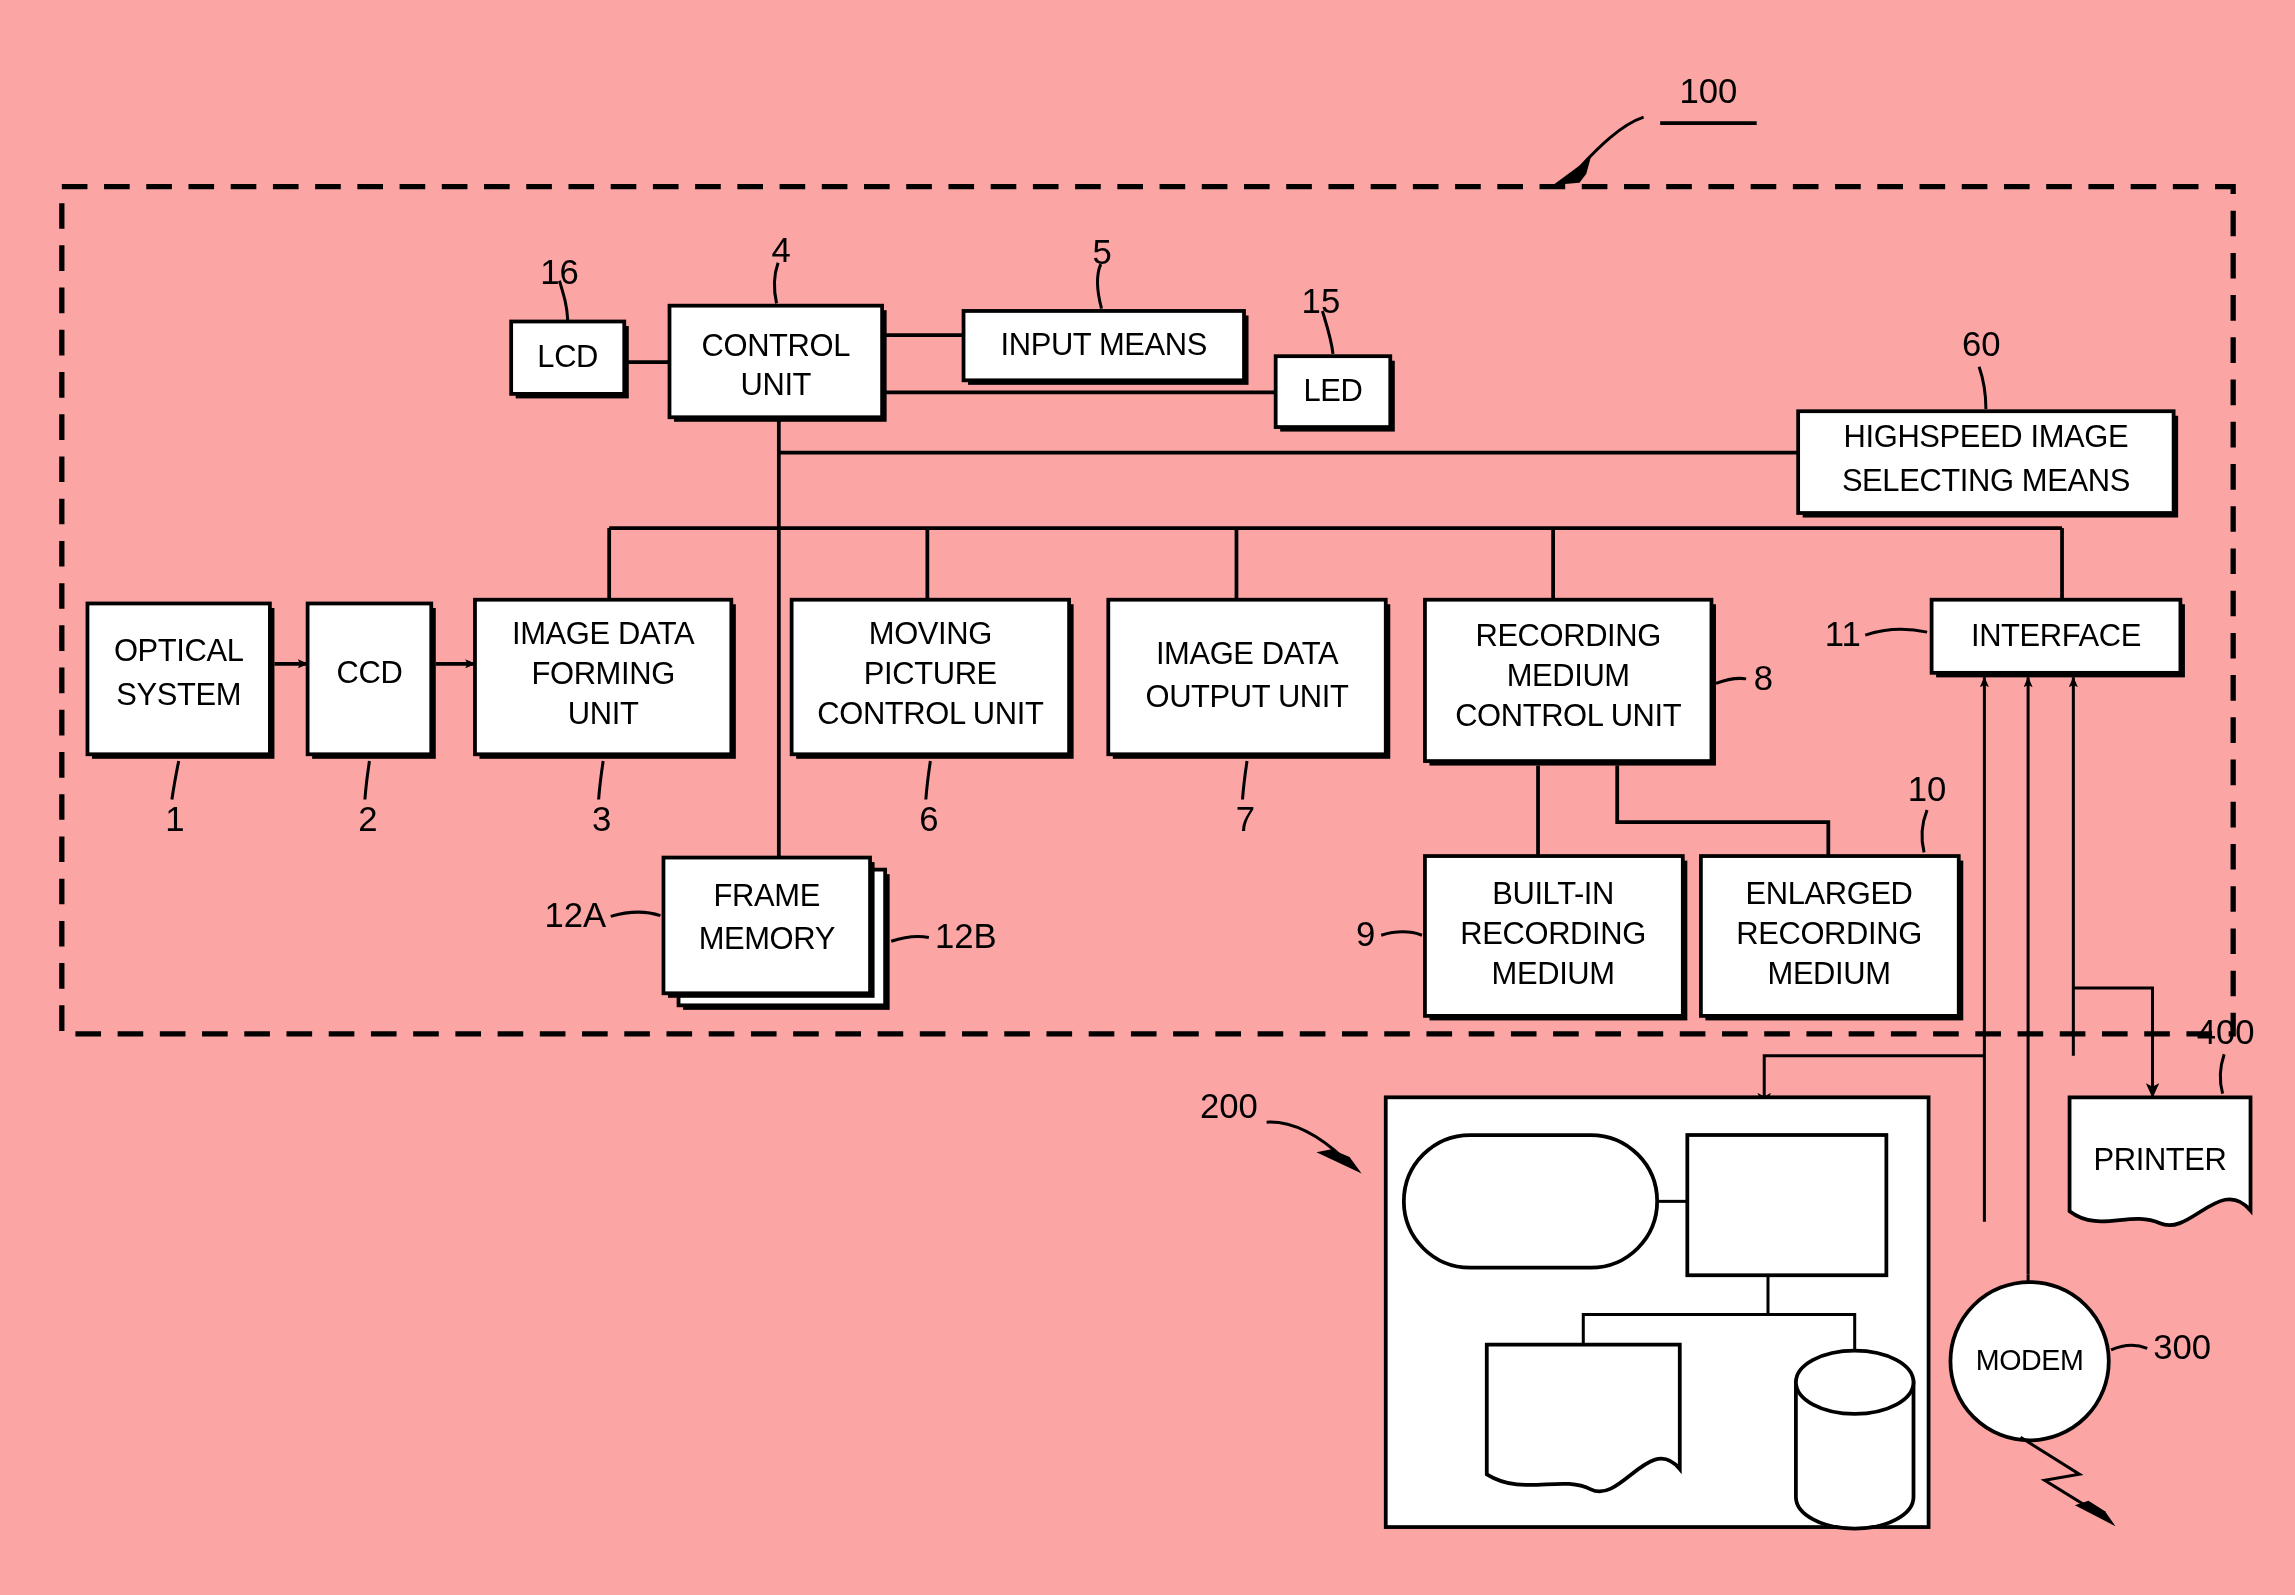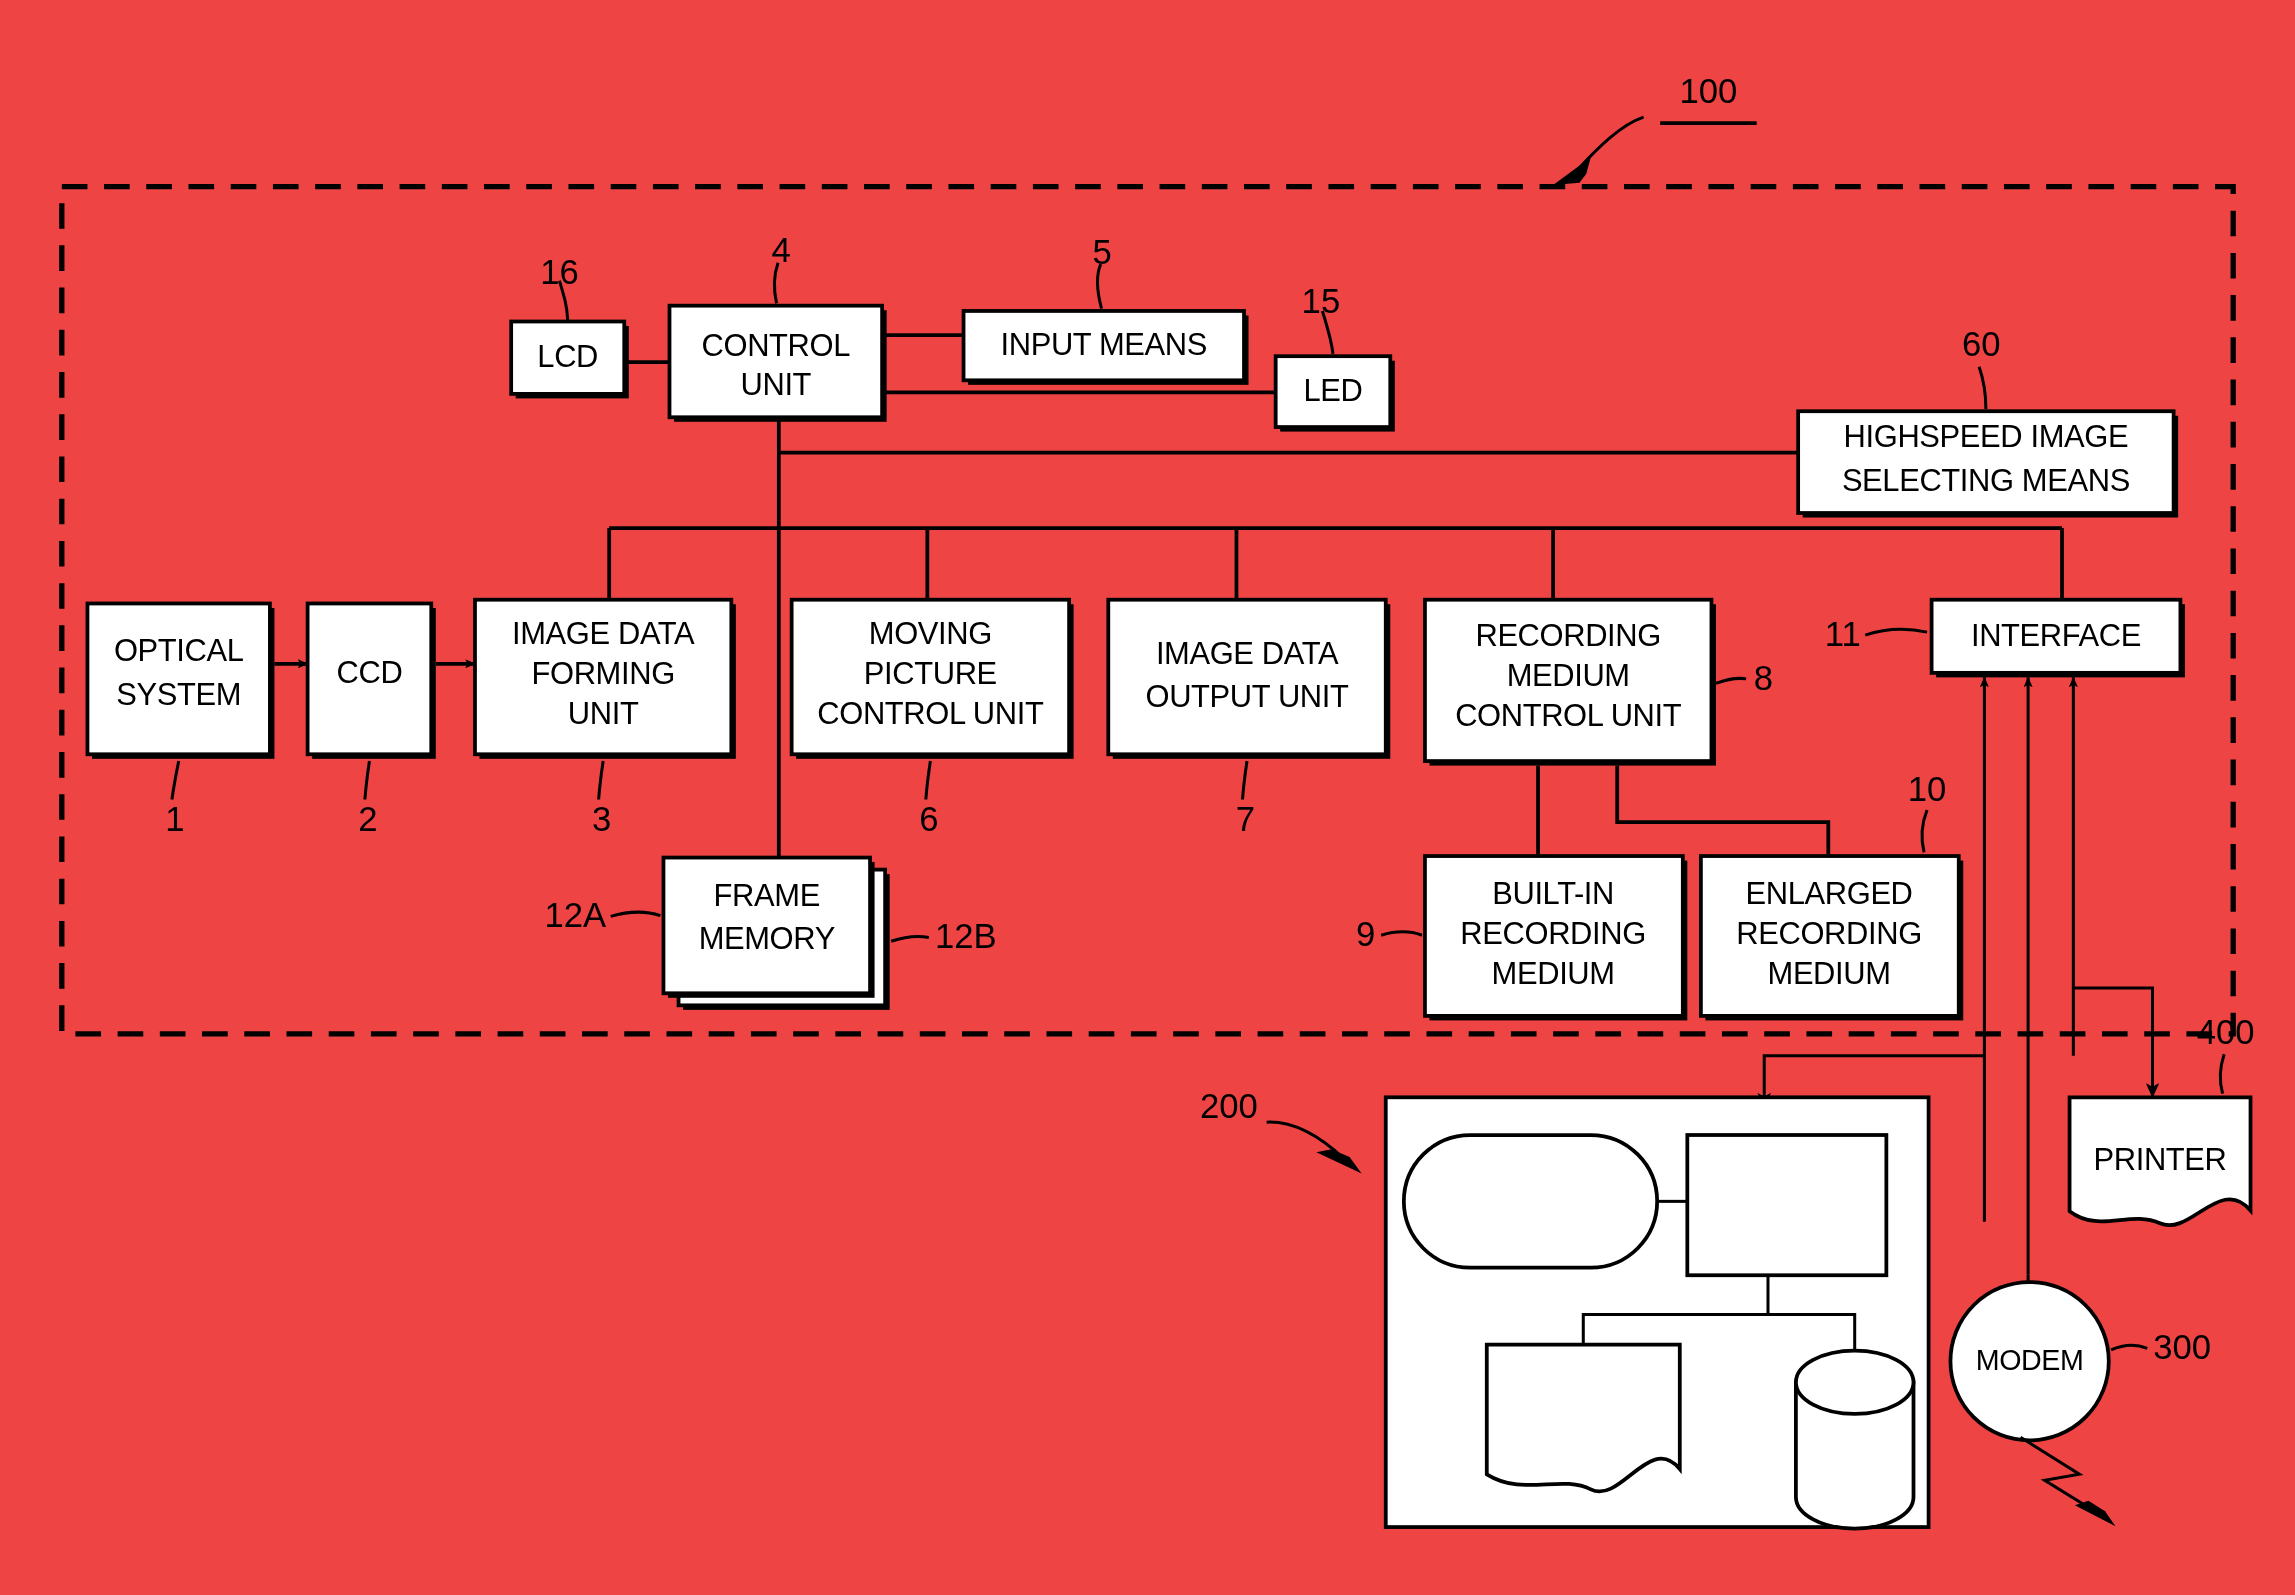--- a/index.html
+++ b/index.html
@@ -4,21 +4,21 @@
 <style>
   html, body {
     margin: 0;
     padding: 0;
     background: #ffffff;
   }
   #root {
     position: relative;
     width: 2295px;
     height: 1596px;
-    background: #ef4444;
+    background: #fca5a5;
     font-family: "Liberation Sans", sans-serif;
     overflow: hidden;
   }
   svg#diagram {
     position: absolute;
     left: 0;
     top: 0;
     width: 2295px;
     height: 1596px;
   }

